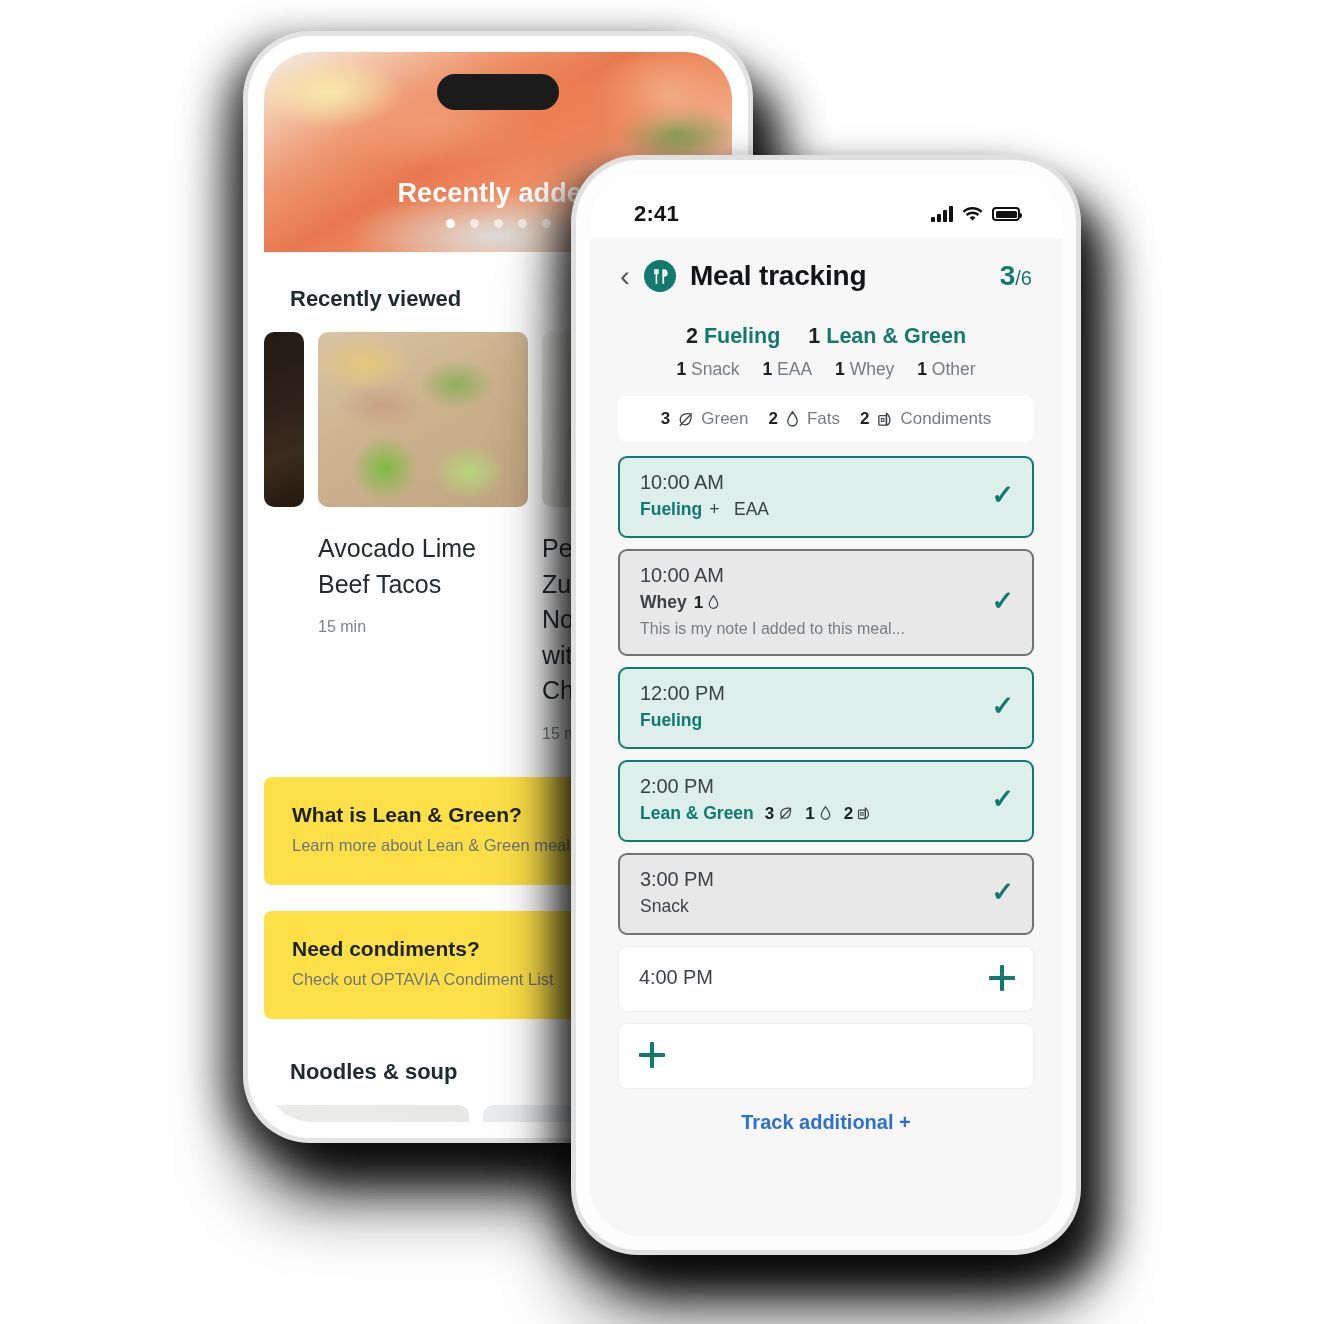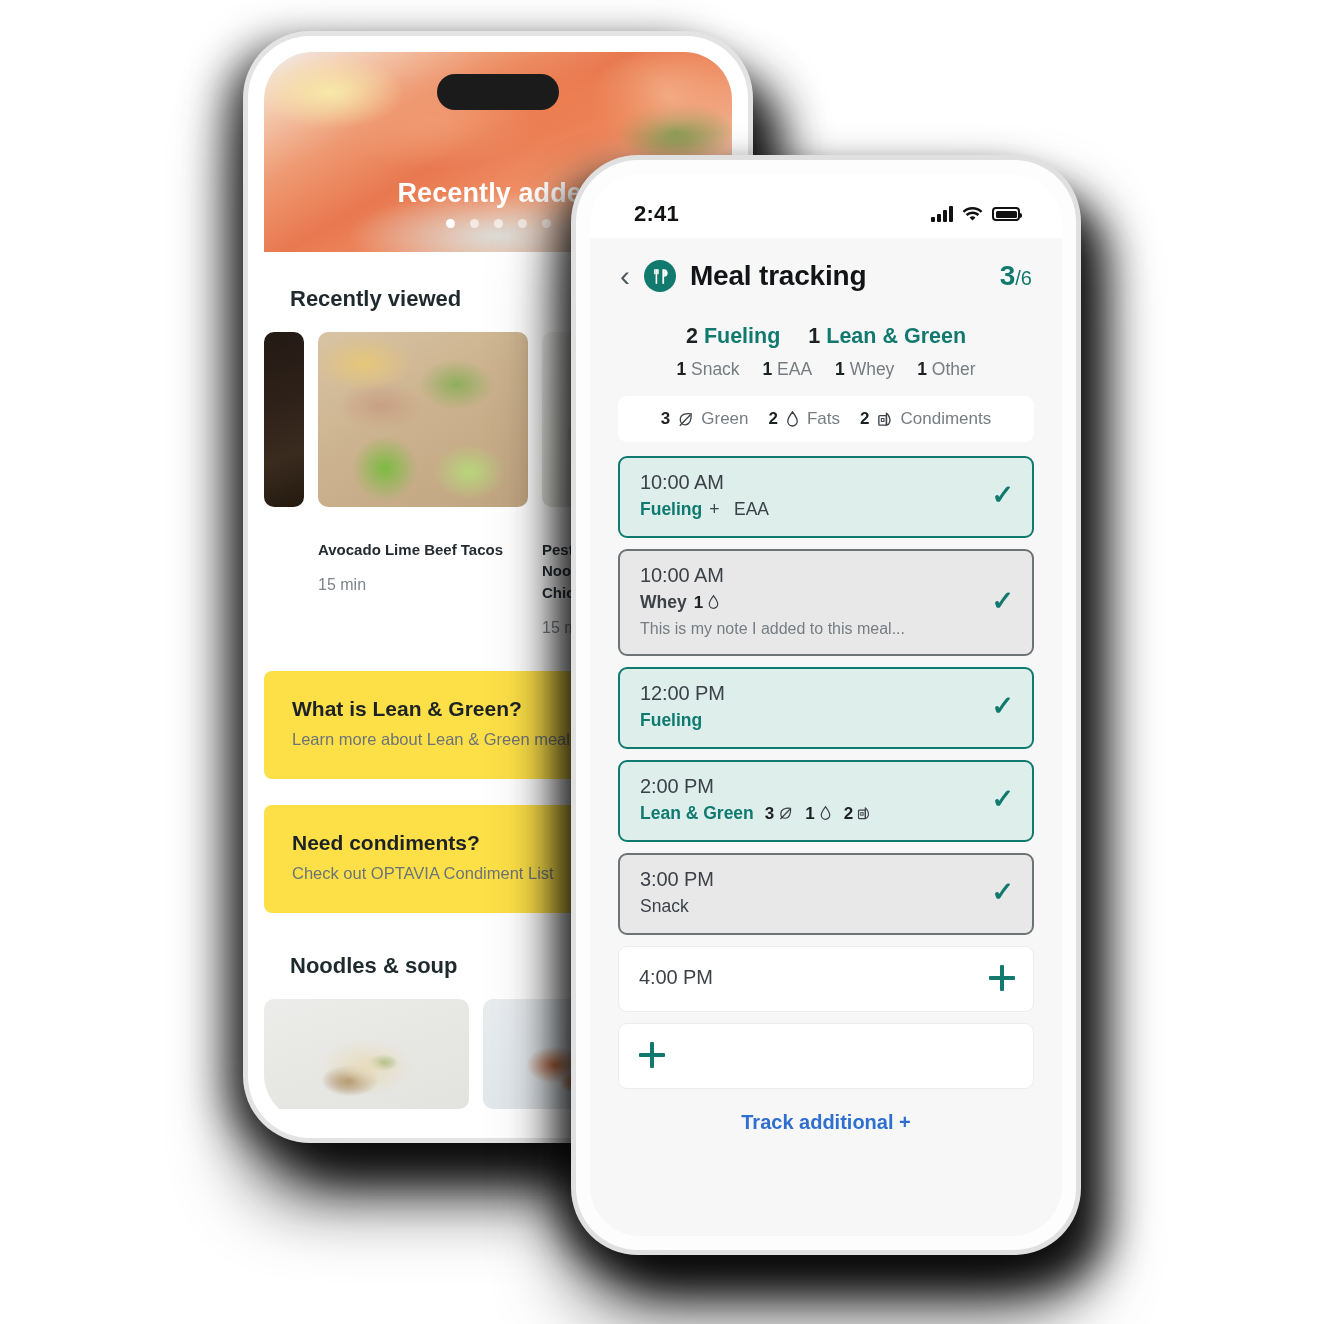--- a/index.html
+++ b/index.html
@@ -86,21 +86,21 @@
       radial-gradient(ellipse 54px 36px at 66% 30%, #8fae5c 0%, rgba(143,174,92,0) 70%),
       radial-gradient(ellipse 48px 48px at 32% 78%, #7dbb42 0%, rgba(125,187,66,0) 68%),
       radial-gradient(ellipse 52px 40px at 72% 80%, #b7d67a 0%, rgba(183,214,122,0) 70%),
       linear-gradient(150deg,#d8c4a4 0%,#cbb18d 50%,#bfa480 100%); }
   .rc-thumb2 { width: 140px; height: 175px;
     background:
       radial-gradient(ellipse 40px 26px at 48% 34%, #d24b3c 0%, rgba(210,75,60,0) 70%),
       radial-gradient(ellipse 44px 26px at 62% 52%, #b4c95e 0%, rgba(180,201,94,0) 70%),
       radial-gradient(ellipse 36px 24px at 36% 58%, #9d7348 0%, rgba(157,115,72,0) 72%),
       linear-gradient(160deg,#f2f2f0 0%,#e6e6e2 55%,#dcdcd6 100%); }
-  .rc-name { font-size: 15px; font-weight: 700; color: #232b30; line-height: 1.42; margin-top: 32px; }
+  .rc-name { font-size: 25px; font-weight: 400; color: #232b30; line-height: 1.42; margin-top: 24px; }
   .rc-time { font-size: 16px; color: #7b858b; margin-top: 16px; }
 
   .promo {
     margin: 0 0 0 -26px;
     background: #fde047;
     border-radius: 8px;
     padding: 26px 28px 30px 28px;
     width: 430px;
   }
   .promo-h { font-size: 21px; font-weight: 700; color: #1c2226; }

